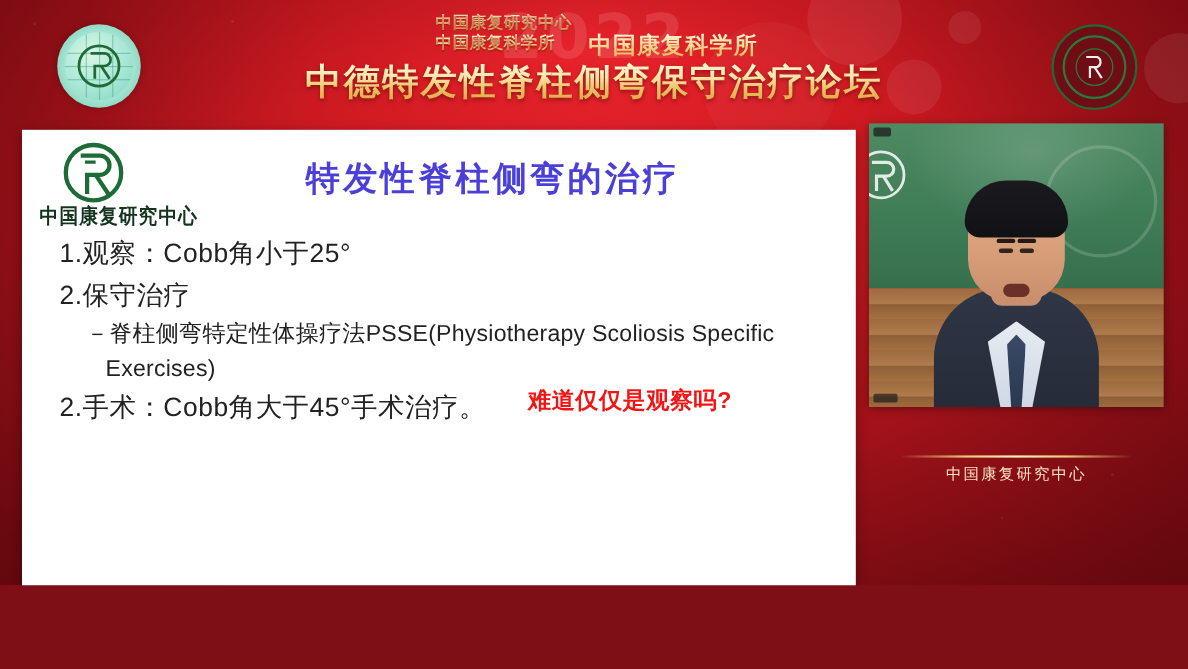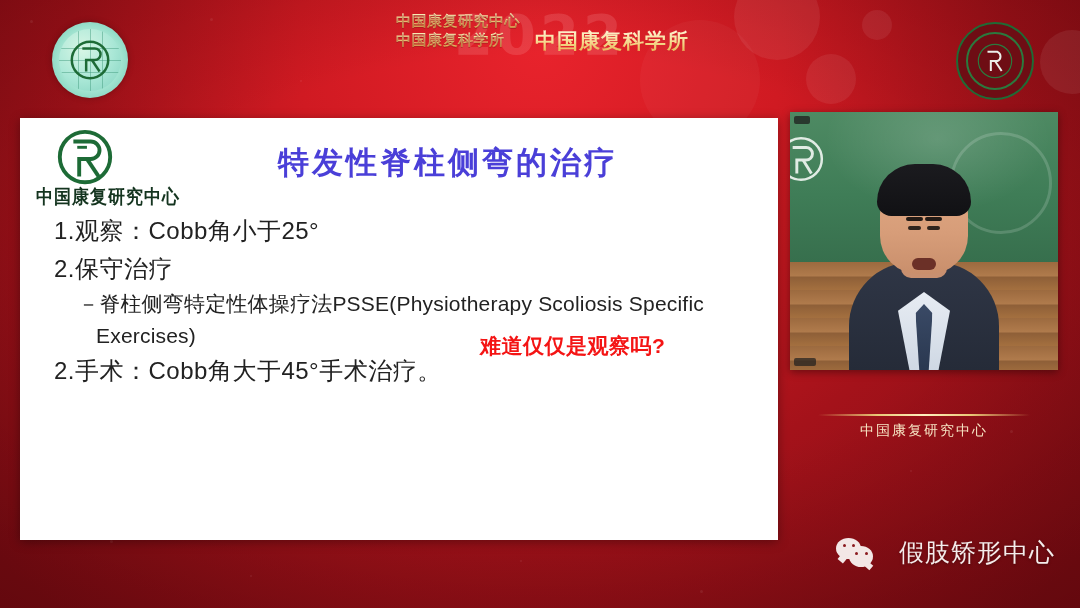--- a/index.html
+++ b/index.html
@@ -1,21 +1,21 @@
 <!DOCTYPE html>
 <html><head>
 <meta charset="utf-8">
 <style>
   html,body{margin:0;padding:0;}
   body{
     width:1080px;height:608px;overflow:hidden;
     font-family:"Liberation Sans","DejaVu Sans",sans-serif;
     background:#7e0f16;
   }
-  #stage{position:relative;width:1080px;height:608px;overflow:hidden;}
+  #stage{position:relative;width:1080px;height:532px;overflow:hidden;}
 
   
   .bg-base{position:absolute;inset:0;
     background:
       radial-gradient(ellipse 70% 120% at 50% 8%, #e8232c 0%, #d01a22 32%, #a4121a 62%, #7c0d14 100%),
       #8a1017;}
   .bg-vig{position:absolute;inset:0;
     background:radial-gradient(ellipse 95% 90% at 50% 45%, rgba(0,0,0,0) 40%, rgba(60,0,4,.55) 100%);}
   .bg-dots{position:absolute;inset:0;opacity:.5;}
   .bg-dots i{position:absolute;border-radius:50%;background:rgba(255,255,255,.14);}
@@ -71,21 +71,21 @@
     transform:scaleY(1.12);transform-origin:left top;}
   .slide-title{position:absolute;left:0;top:24px;width:758px;text-align:center;
     padding-left:98px;box-sizing:border-box;
     font-size:31px;font-weight:bold;letter-spacing:3px;color:#4a3fd8;
     font-family:"DejaVu Sans","Liberation Sans",sans-serif;}
   .body{position:absolute;left:20px;top:94px;width:720px;color:#222;}
   .l1{font-size:24px;line-height:38px;padding-left:14px;letter-spacing:.5px;}
   .l2{font-size:21px;line-height:32px;padding-left:56px;text-indent:-18px;letter-spacing:.2px;}
 
   .anno{position:absolute;color:#f41414;font-weight:bold;letter-spacing:.5px;}
-  .anno1{left:460px;top:214px;font-size:21px;}
+  .anno1{left:460px;top:232px;font-size:21px;}
 
   
   .video{position:absolute;left:790px;top:112px;width:268px;height:258px;overflow:hidden;
     box-shadow:0 2px 8px rgba(0,0,0,.4);}
   .v-wall{position:absolute;left:0;top:0;width:268px;height:150px;
     background:linear-gradient(180deg,#4e8a63 0%,#3f7d57 55%,#376f4d 100%);}
   .v-wall:after{content:"";position:absolute;left:0;right:0;top:0;height:150px;
     background:radial-gradient(ellipse 60% 70% at 55% 18%, rgba(255,255,255,.15), transparent 70%);}
   .v-wood{position:absolute;left:0;top:150px;width:268px;height:108px;
     background:repeating-linear-gradient(180deg,#9c6a3f 0px,#b07b4c 14px,#8e5f38 15px,#a4703f 28px);}
@@ -174,20 +174,21 @@
 
     <div class="hdr-year">2022</div>
 
     <div class="hdr-orgs">
       <div>中国康复研究中心</div>
       <div>中国康复科学所</div>
     </div>
 
     <div class="hdr-sub">中国康复科学所</div>
 
+    <div class="hdr-title">中德特发性脊柱侧弯保守治疗论坛</div>
 
     <div class="emblem-l">
       <div class="globe">
         <div class="mer" style="left:50%"></div>
         <div class="mer" style="left:30%"></div>
         <div class="mer" style="left:70%"></div>
         <div class="par" style="top:30%"></div>
         <div class="par" style="top:50%"></div>
         <div class="par" style="top:70%"></div>
       </div>

